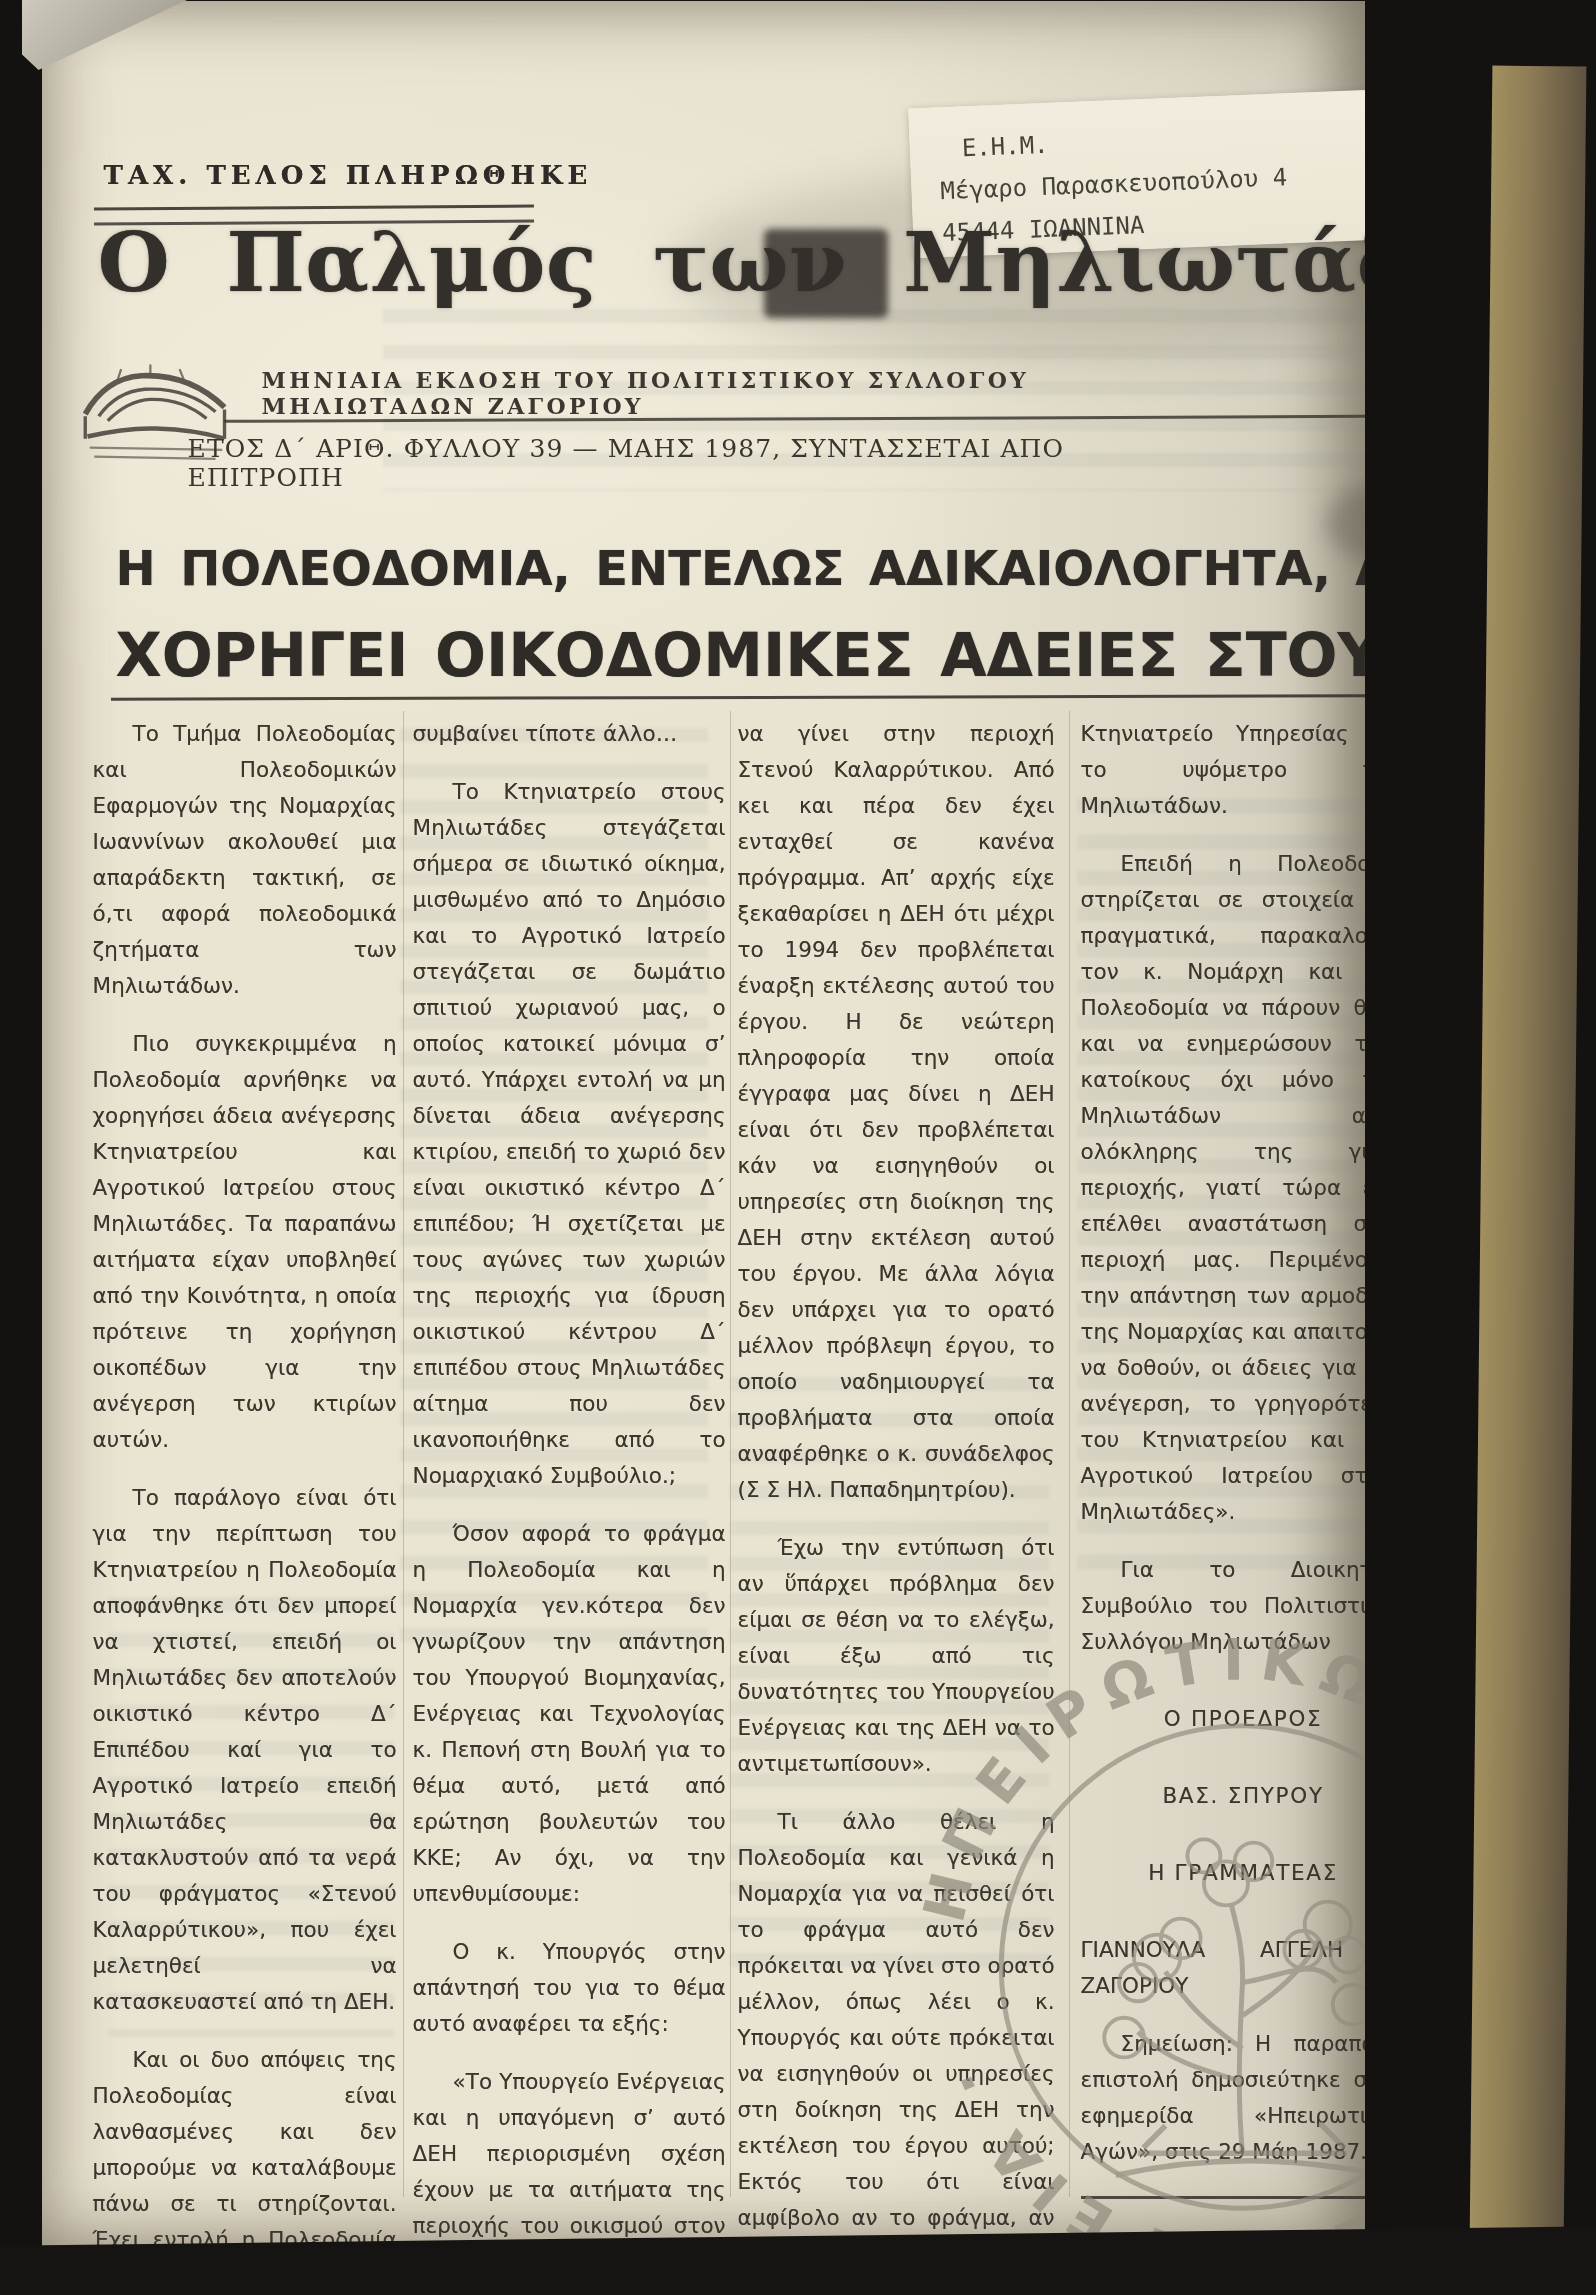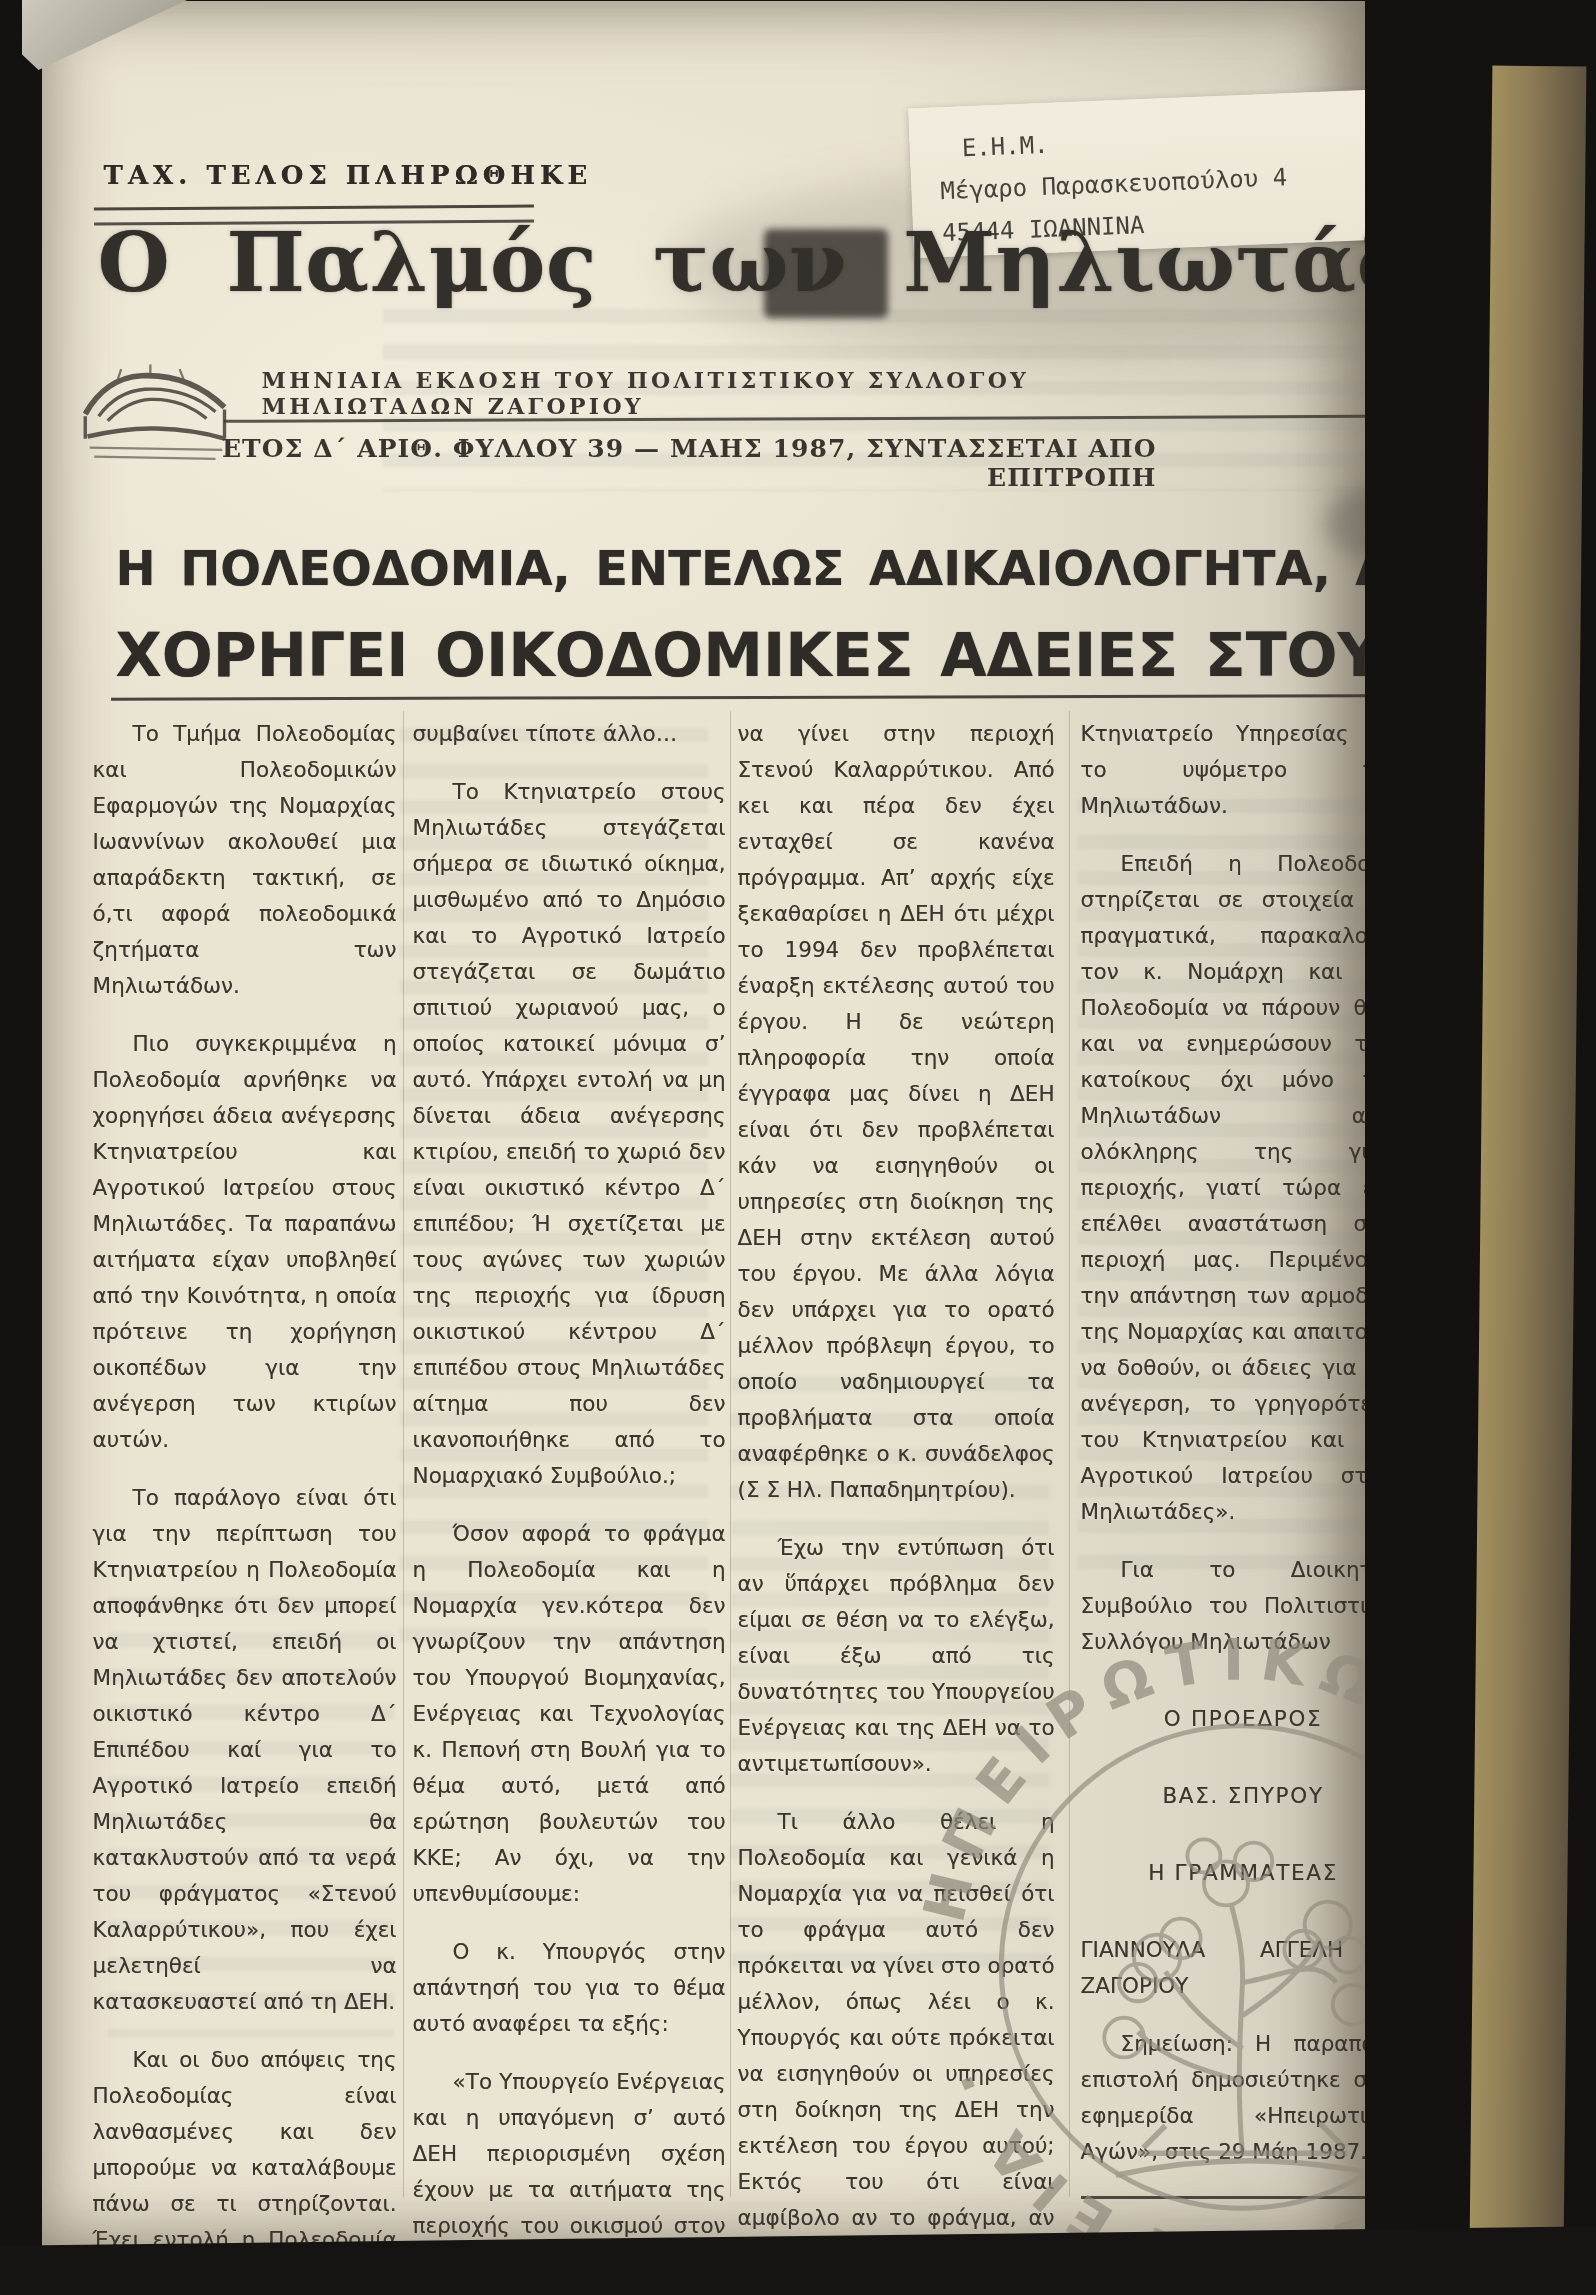--- a/index.html
+++ b/index.html
@@ -43,22 +43,22 @@
   .masthead-title{position:absolute;left:56px;top:212px;width:1288px;
     font-family:"DejaVu Serif",serif;font-weight:bold;font-size:83px;white-space:nowrap;
     word-spacing:26.4px;letter-spacing:0.6px;color:#33302b;
     text-shadow:0 0 1.1px rgba(42,38,32,.65), 0 0 5.5px rgba(42,38,32,.18);}
   .title-blotch{position:absolute;left:722px;top:228px;width:124px;height:89px;
     background:rgba(47,44,40,.78);filter:blur(3.9px);border-radius:6.6px;}
   .subtitle{position:absolute;left:220px;top:366px;width:930px;text-align:left;
     font-family:"DejaVu Serif",serif;font-weight:bold;font-size:22px;letter-spacing:3.3px;color:#3c3831;}
   .head-rule{position:absolute;left:182px;top:416px;width:1307px;height:3.3px;background:#3e3931;
     transform:rotate(-0.25deg);opacity:.85;}
-  .issue-line{position:absolute;left:146px;top:433px;width:969px;text-align:right;
-    font-family:"DejaVu Serif",serif;font-weight:bold;font-size:25px;letter-spacing:1.1px;color:#3a362f;}
+  .issue-line{position:absolute;left:146px;top:433px;width:969px;text-align:left;
+    font-family:"DejaVu Serif",serif;font-weight:normal;font-size:25px;letter-spacing:1.1px;color:#3a362f;}
   .phone-line{position:absolute;left:146px;top:467px;width:969px;text-align:center;
     font-family:"DejaVu Serif",serif;font-size:25px;letter-spacing:1.1px;color:#3a362f;}
   .bridge{position:absolute;left:41px;top:355px;width:146px;height:116px;opacity:.88;}
   
   .headline{position:absolute;left:74px;top:539px;width:1266px;color:#2f2c27;
     font-family:"DejaVu Sans",sans-serif;font-weight:bold;}
   .headline .h1{font-size:48px;white-space:nowrap;letter-spacing:0px;word-spacing:7.7px;
     text-shadow:0 0 1.1px rgba(40,37,32,.55);}
   .headline .h2{font-size:60px;white-space:nowrap;word-spacing:5.5px;margin-top:24px;
     text-shadow:0 0 1.1px rgba(40,37,32,.55);}

